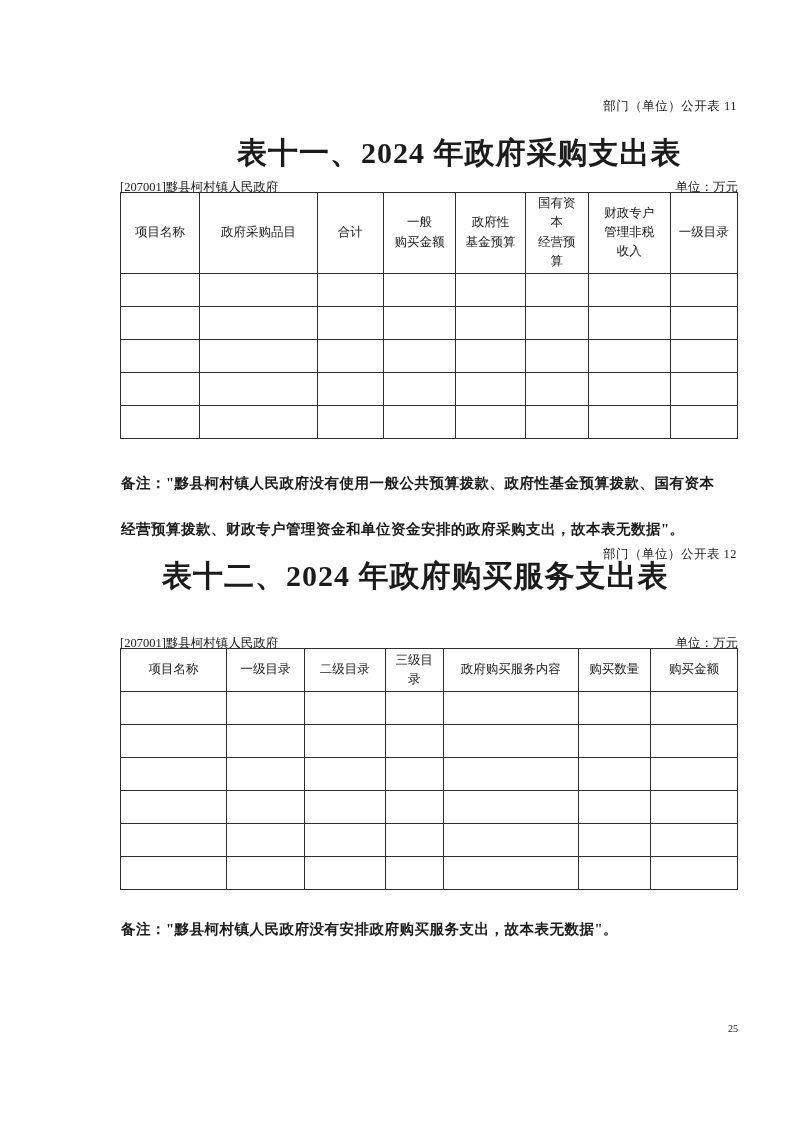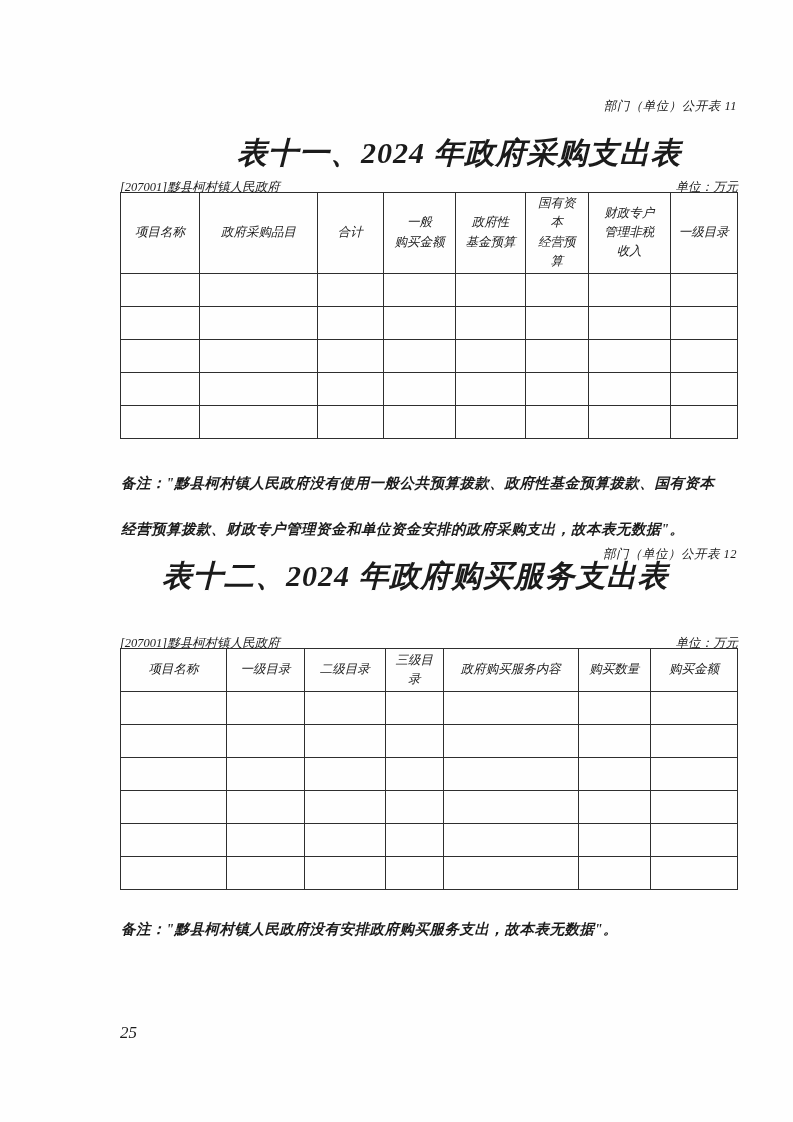--- a/index.html
+++ b/index.html
@@ -4,21 +4,20 @@
 <style>
   html, body { margin: 0; padding: 0; background: #ffffff; }
   .page {
     position: relative;
     width: 793px;
     height: 1122px;
     background: #fefefe;
     font-family: "Liberation Serif", "DejaVu Serif", serif;
     color: #1b1b1b;
     overflow: hidden;
-    font-style: italic;
   }
   .doc-label {
     position: absolute;
     right: 56px;
     font-size: 12.5px;
     letter-spacing: 0.5px;
     white-space: nowrap;
   }
   .doc-label-1 { top: 98px; }
   .doc-label-2 { top: 546px; }
@@ -79,22 +78,22 @@
     white-space: pre-line;
     line-height: 46px;
   }
   .note-1 { top: 460px; }
   .note-2 { top: 906px; }
   .page-number {
     position: absolute;
     left: 120px;
     width: 618px;
     top: 1023px;
-    text-align: left;
-    font-size: 17px;
+    text-align: right;
+    font-size: 10px;
   }
 </style>
 </head>
 <body>
 
 <div class="page">
 
   <div class="doc-label doc-label-1">部门（单位）公开表 11</div>
   <h1 class="title title-1">表十一、2024 年政府采购支出表</h1>
   <div class="meta-row meta-1">

